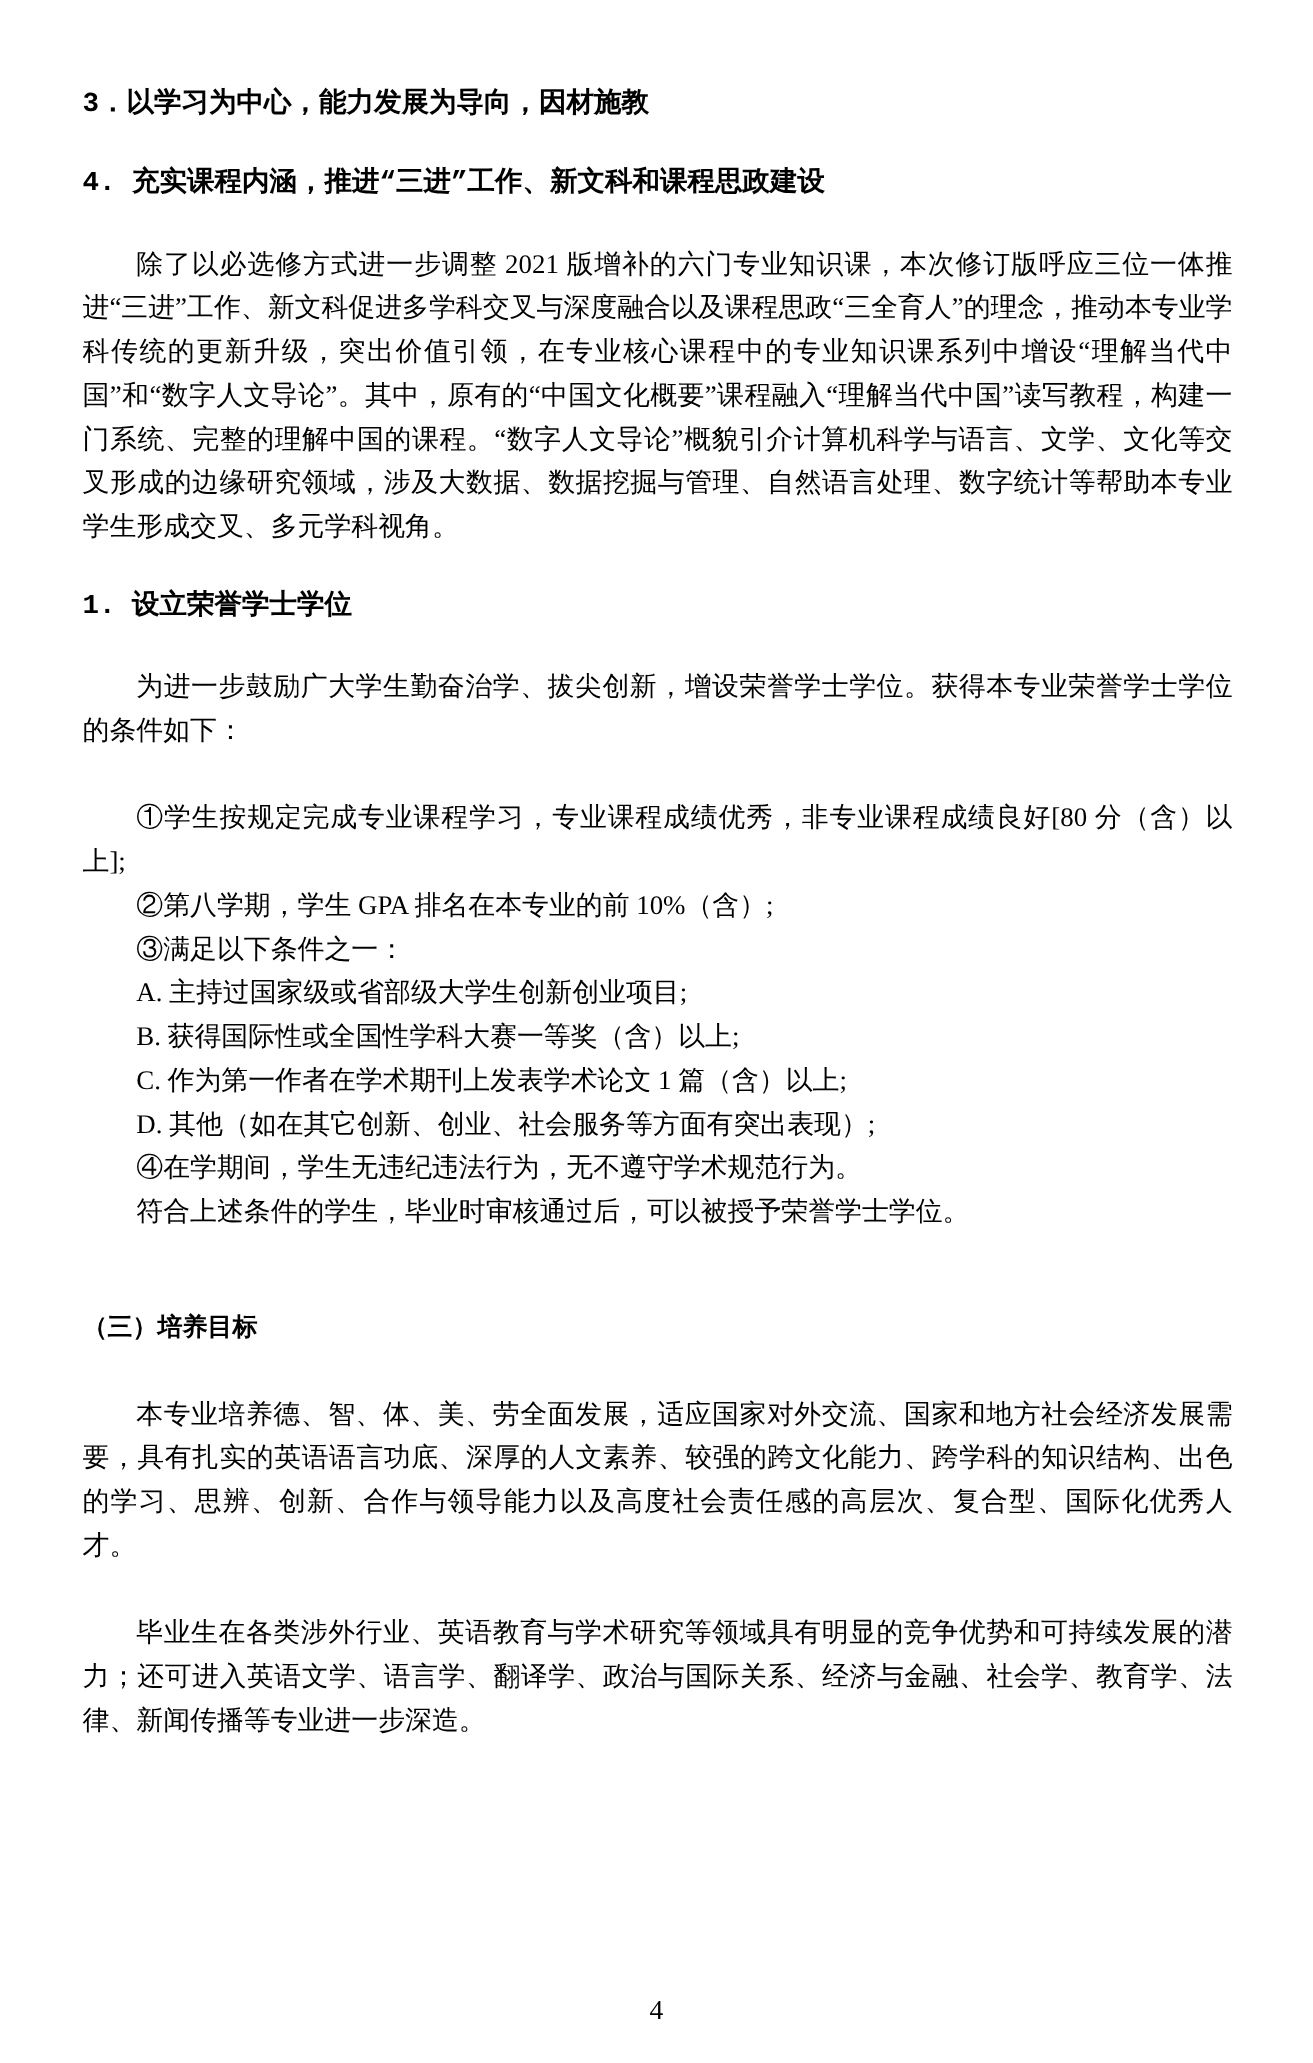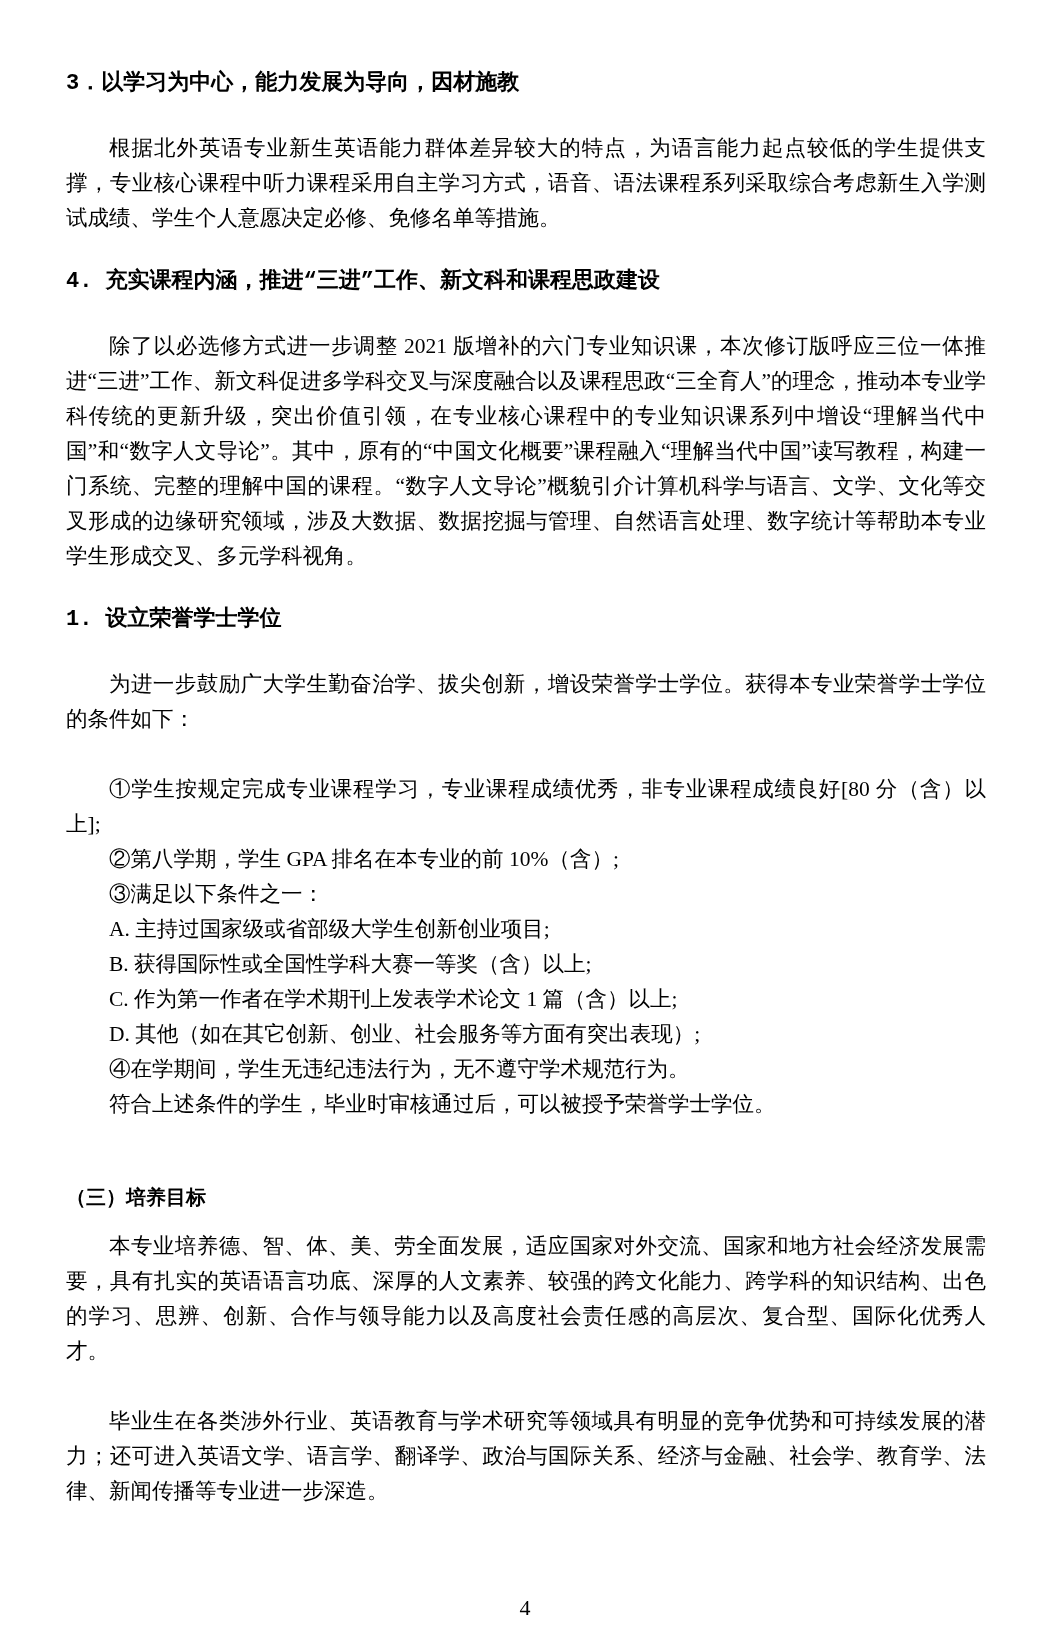--- a/index.html
+++ b/index.html
@@ -30,21 +30,21 @@
     font-weight: bold;
     font-size: 20px;
     line-height: 40px;
     margin: 55px 0 0 0;
   }
   p.body-para {
     margin: 30px 0 0 0;
     text-align: justify;
     text-indent: 2em;
   }
-  p.body-para.gap-lg { margin-top: 12px; }
+  p.body-para.gap-lg { margin-top: 32px; }
   p.body-para.gap-xl { margin-top: 35px; }
   .conditions { margin: 35px 0 0 0; }
   .conditions p {
     margin: 0;
     text-align: justify;
     text-indent: 2em;
   }
   .page-number {
     position: absolute;
     top: 1593px;
@@ -55,21 +55,20 @@
     line-height: 30px;
   }
 </style>
 </head>
 <body>
 
 <div class="page">
 
   <div class="heading first">3．以学习为中心，能力发展为导向，因材施教</div>
 
-  <p class="body-para">根据北外英语专业新生英语能力群体差异较大的特点，为语言能力起点较低的学生提供支撑，专业核心课程中听力课程采用自主学习方式，语音、语法课程系列采取综合考虑新生入学测试成绩、学生个人意愿决定必修、免修名单等措施。</p>
 
   <div class="heading">4. 充实课程内涵，推进“三进”工作、新文科和课程思政建设</div>
 
   <p class="body-para">除了以必选修方式进一步调整 2021 版增补的六门专业知识课，本次修订版呼应三位一体推进“三进”工作、新文科促进多学科交叉与深度融合以及课程思政“三全育人”的理念，推动本专业学科传统的更新升级，突出价值引领，在专业核心课程中的专业知识课系列中增设“理解当代中国”和“数字人文导论”。其中，原有的“中国文化概要”课程融入“理解当代中国”读写教程，构建一门系统、完整的理解中国的课程。“数字人文导论”概貌引介计算机科学与语言、文学、文化等交叉形成的边缘研究领域，涉及大数据、数据挖掘与管理、自然语言处理、数字统计等帮助本专业学生形成交叉、多元学科视角。</p>
 
   <div class="heading">1. 设立荣誉学士学位</div>
 
   <p class="body-para">为进一步鼓励广大学生勤奋治学、拔尖创新，增设荣誉学士学位。获得本专业荣誉学士学位的条件如下：</p>
 
   <div class="conditions">

